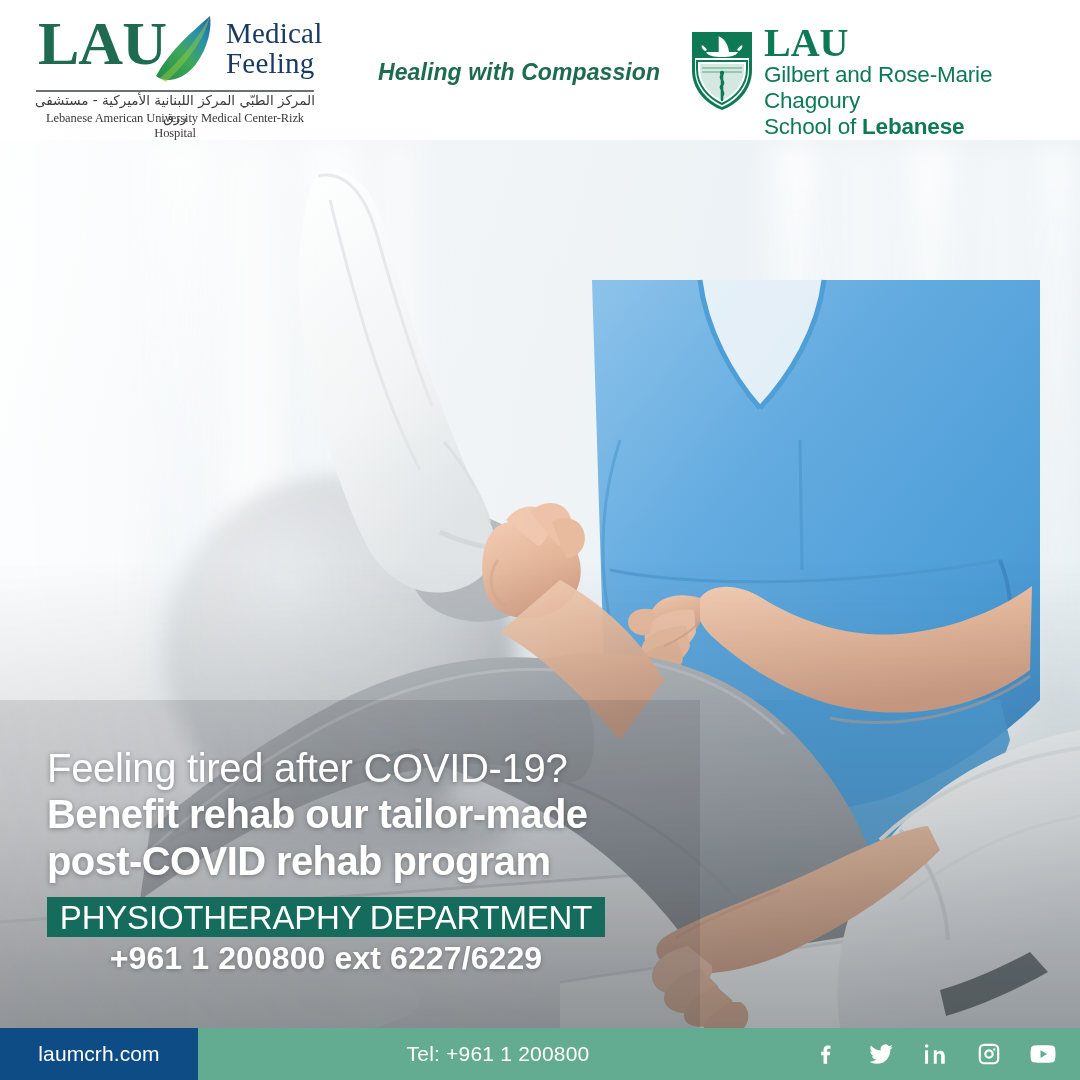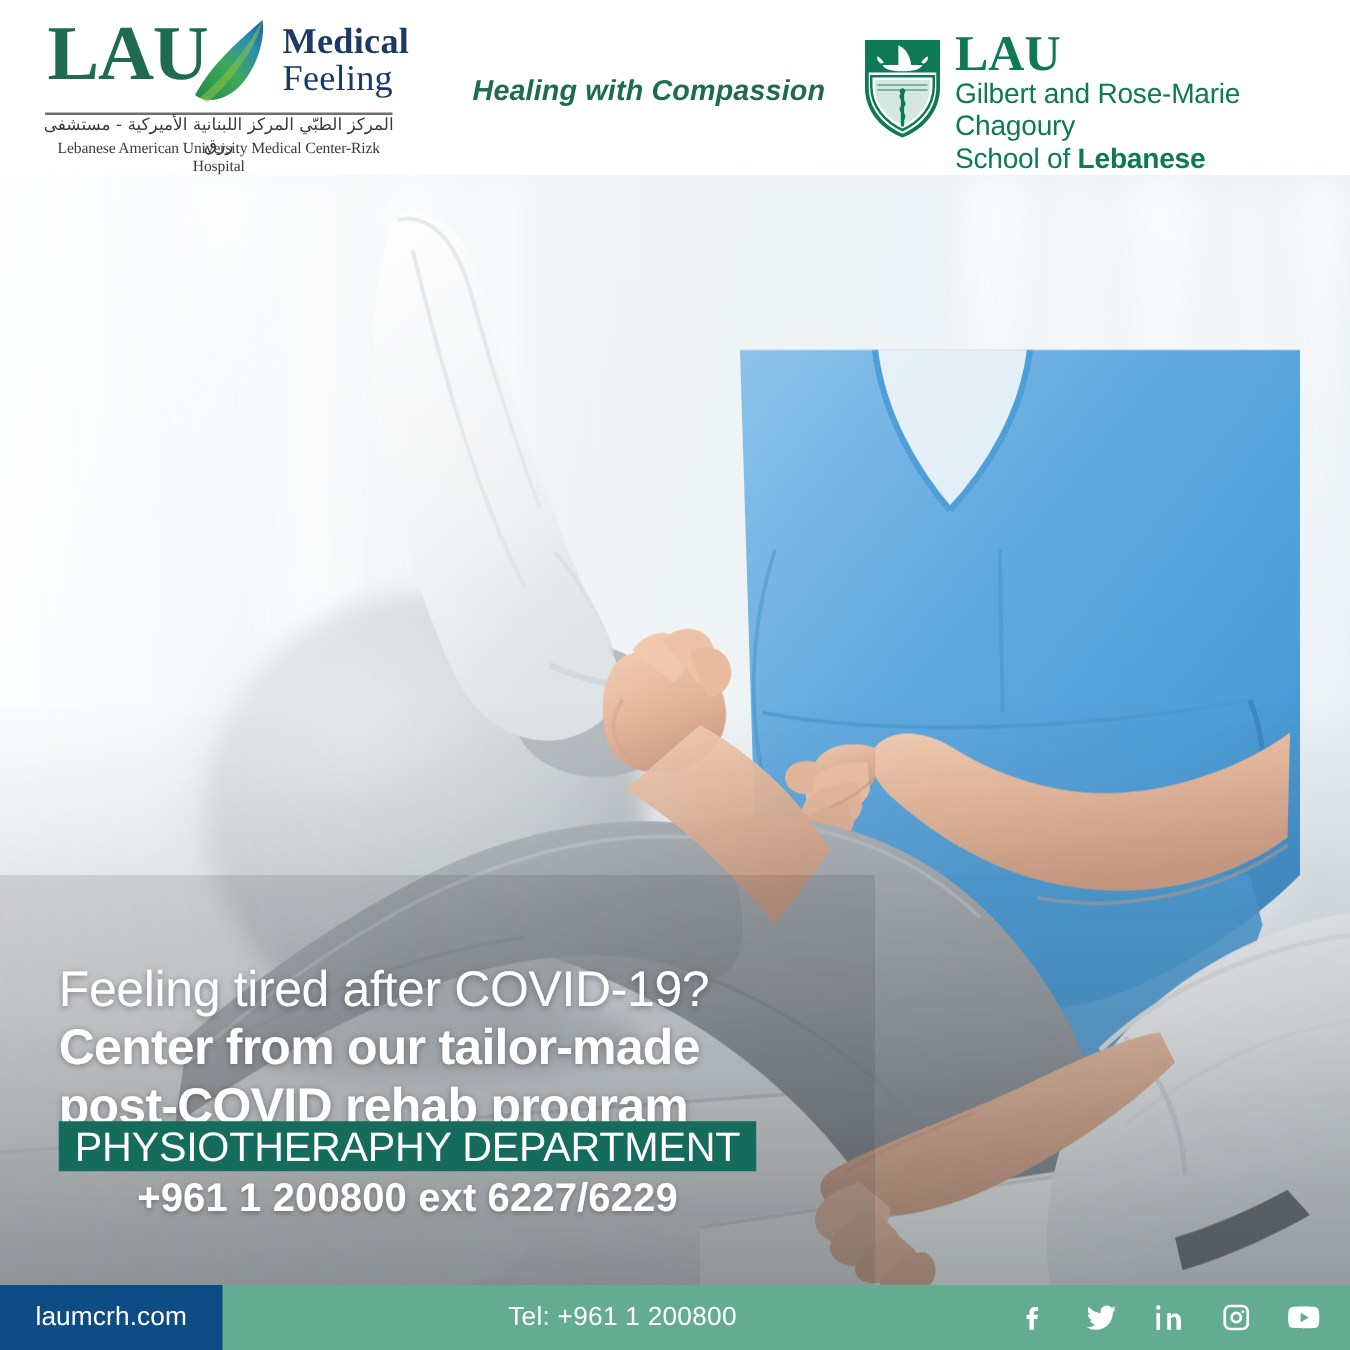--- a/index.html
+++ b/index.html
@@ -23,21 +23,21 @@
     font-family:"Liberation Serif", serif;
     font-size:62px; font-weight:700; color:#1F6B52; letter-spacing:-1px;
     line-height:62px;
   }
   .lau-mc .swoosh { position:absolute; left:120px; top:2px; width:72px; height:70px; }
   .lau-mc .mc-lines {
     position:absolute; left:196px; top:6px;
     font-family:"Liberation Serif", serif;
     color:#1A3A63; line-height:30px;
   }
-  .lau-mc .mc-lines .l1 { font-size:29px; font-weight:700; letter-spacing:.2px;}
+  .lau-mc .mc-lines .l1 { font-size:29px; font-weight:400; letter-spacing:.2px;}
   .lau-mc .mc-lines .l2 { font-size:29px; font-weight:400; letter-spacing:.2px;}
   .lau-mc .rule {
     position:absolute; left:6px; top:78px; width:278px; height:2px; background:#6c6f74;
   }
   .lau-mc .ar {
     position:absolute; left:0; top:80px; width:290px; text-align:center;
     font-size:13.5px; color:#3a3a3a; direction:rtl; line-height:17px;
     font-family:"DejaVu Sans", sans-serif;
   }
   .lau-mc .en {
@@ -71,21 +71,20 @@
     overflow:hidden; background:#cfd3d6;
   }
   .photo svg { position:absolute; left:0; top:0; width:1080px; height:888px; }
 
   
   .msg { position:absolute; left:47px; top:745px; width:620px; z-index:30; }
   .msg .line1 {
     font-size:40px; font-weight:400; color:#ffffff; line-height:46px;
     letter-spacing:-0.3px; text-shadow:0 1px 5px rgba(40,45,50,.45);
     white-space:nowrap;
-    margin-top:24px;
   }
   .msg .line2, .msg .line3 {
     font-size:40px; font-weight:700; color:#ffffff; line-height:47px;
     letter-spacing:-0.6px; text-shadow:0 1px 5px rgba(40,45,50,.45);
     white-space:nowrap;
   }
   .banner {
     position:absolute; left:47px; top:897px; width:558px; height:40px;
     background:#156B5C; z-index:30;
     display:flex; align-items:center; justify-content:center;
@@ -99,21 +98,21 @@
     font-size:32px; font-weight:700; color:#ffffff; letter-spacing:.1px;
     text-shadow:0 1px 4px rgba(40,45,50,.4); z-index:30; white-space:nowrap;
   }
 
   
   .footer {
     position:absolute; left:0; top:1028px; width:1080px; height:52px;
     background:#63AB91; z-index:40;
   }
   .footer .web-block {
-    position:absolute; left:0; top:0; width:178px; height:52px;
+    position:absolute; left:0; top:0; width:198px; height:52px;
     background:#0E4C86; display:flex; align-items:center; justify-content:center;
   }
   .footer .web-block span { font-size:21px; color:#ffffff; font-weight:400; letter-spacing:.1px;}
   .footer .tel {
     position:absolute; left:178px; top:0; width:640px; height:52px;
     display:flex; align-items:center; justify-content:center;
     font-size:21px; color:#ffffff; font-weight:400; letter-spacing:.2px;
   }
   .footer .social {
     position:absolute; right:22px; top:0; height:52px;
@@ -366,21 +365,21 @@
       </g>
 
       <rect x="0" y="0" width="560" height="888" fill="url(#leftFog)"></rect>
       <rect x="0" y="420" width="1080" height="468" fill="url(#darkenBottom)"></rect>
       <rect x="0" y="560" width="700" height="328" fill="#2f3439" opacity="0.14"></rect>
     </svg>
   </div>
 
   <div class="msg">
     <div class="line1">Feeling tired after COVID-19?</div>
-    <div class="line2">Center from our tailor-made</div>
+    <div class="line2">Benefit rehab our tailor-made</div>
     <div class="line3">post-COVID rehab program</div>
   </div>
 
   <div class="banner">
     <span>PHYSIOTHERAPHY DEPARTMENT</span>
   </div>
 
   <div class="phone">+961 1 200800 ext 6227/6229</div>
 
   <div class="footer">

